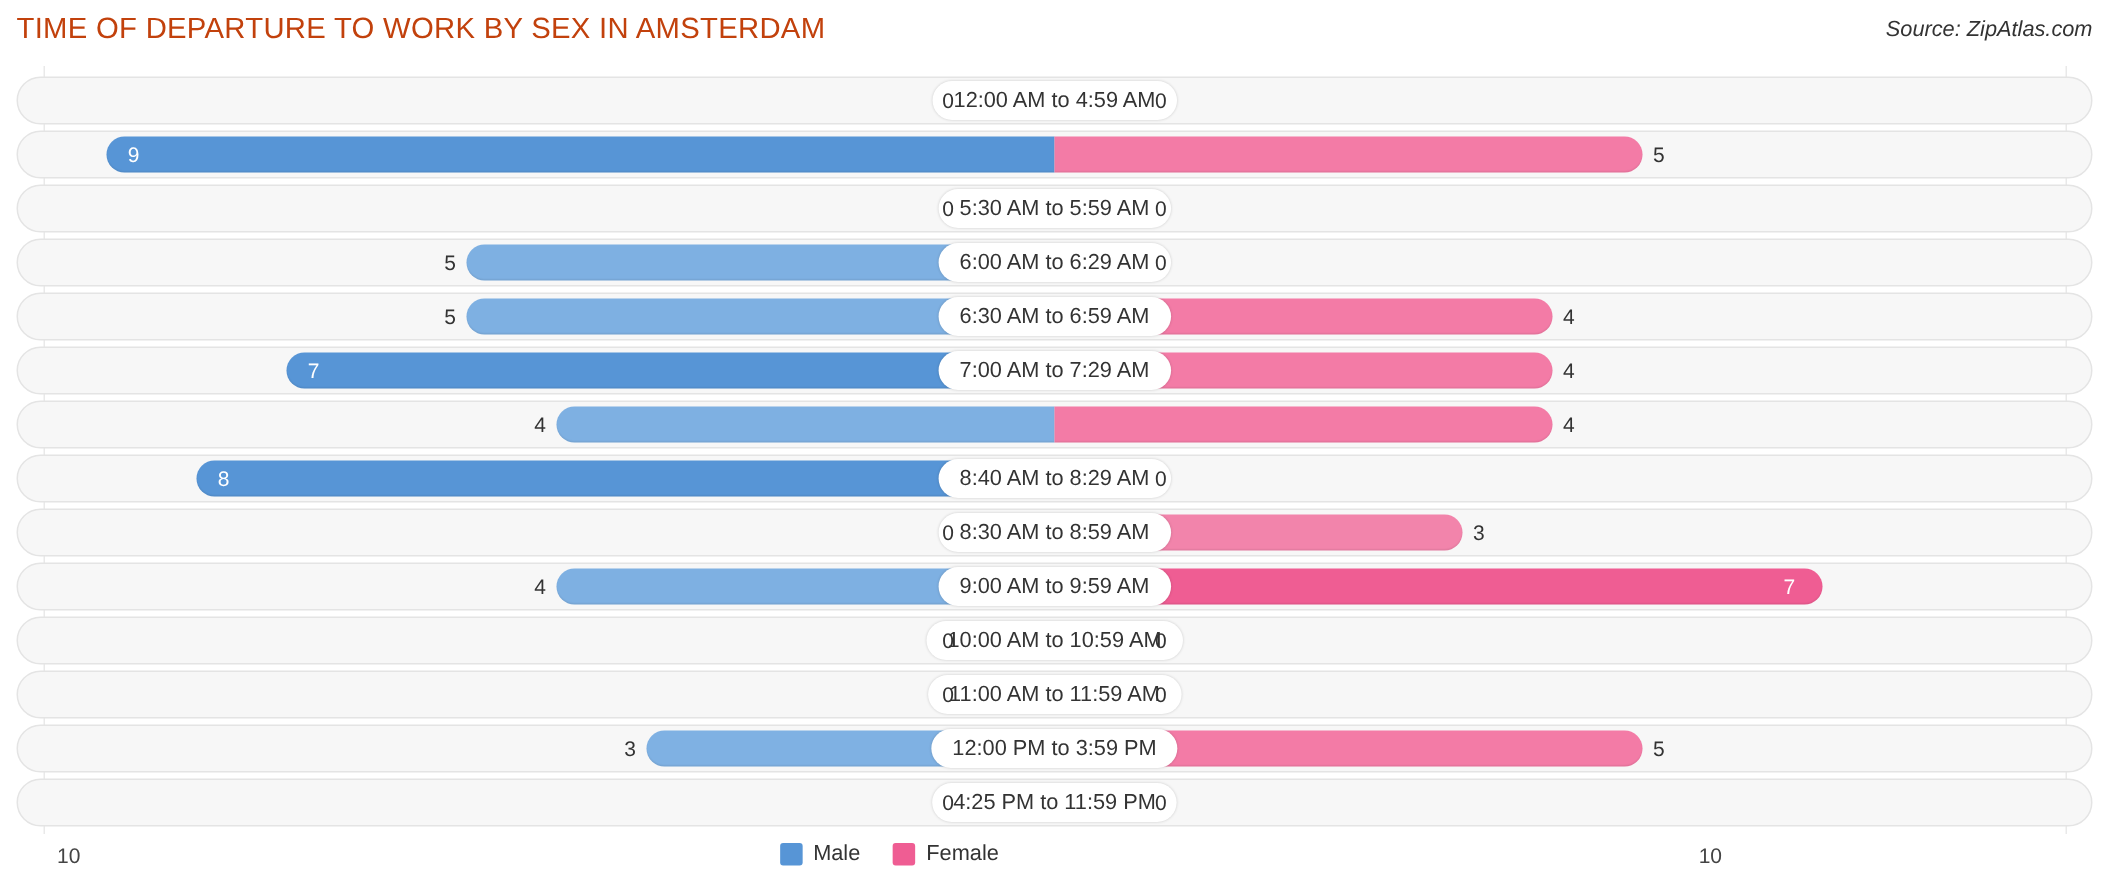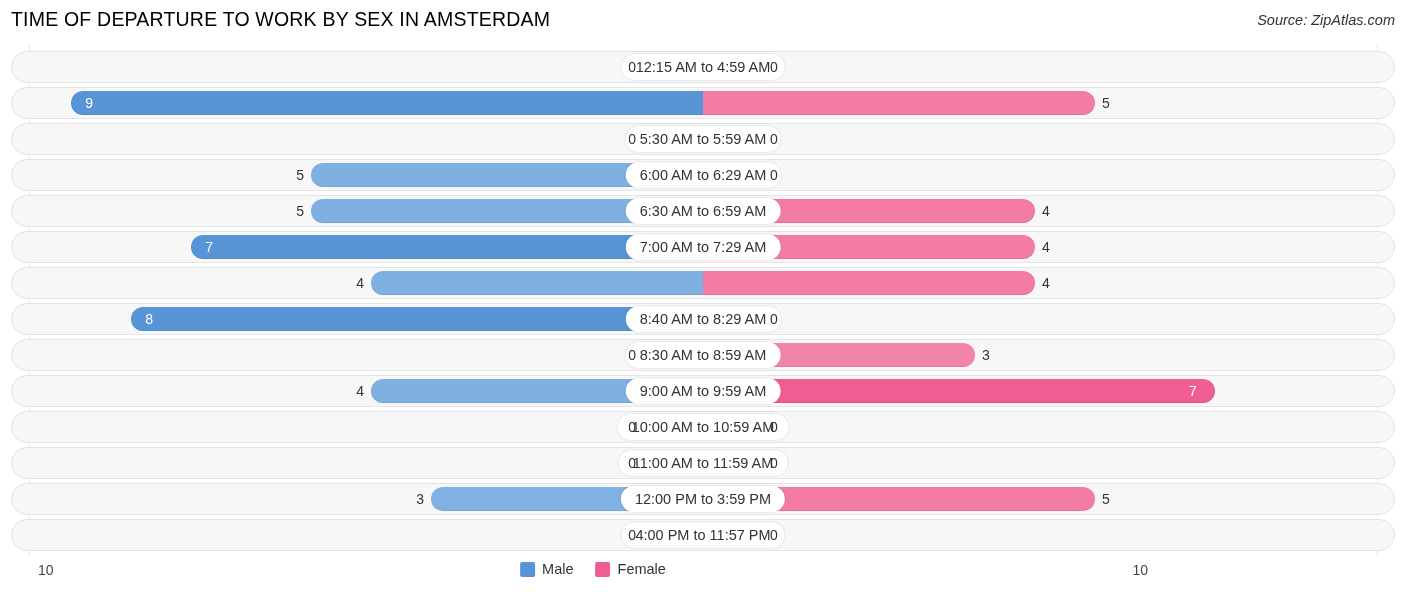--- a/index.html
+++ b/index.html
@@ -9,21 +9,21 @@
     font-family:"Liberation Sans", sans-serif;
     color:#3a3a3a;
     overflow:hidden;
   }
   .page{position:relative;width:1406px;height:594px;}
 
   
   .header{position:absolute;left:0;top:0;width:1406px;height:44px;}
   .title{
     position:absolute;left:11px;top:8px;
-    font-size:19.5px;letter-spacing:.2px;color:#000000;
+    font-size:19.5px;letter-spacing:.2px;color:#c2410c;
     white-space:nowrap;
   }
   .source{
     position:absolute;right:11px;top:12px;
     font-size:14.5px;font-style:italic;color:#333;
     white-space:nowrap;
   }
 
   
   .chart{position:absolute;left:11px;top:51px;width:1384px;height:505px;}
@@ -115,21 +115,21 @@
   <div class="guide l"></div>
   <div class="guide r"></div>
 
   <div class="chart" id="chart">
       <div class="row">
         <div class="row-inner">
           <div class="bar male zero rounded-full" style="width: 60px;"></div>
           <div class="val" style="right: calc(50% + 67px);">0</div>
           <div class="bar female zero rounded-full" style="width: 60px;"></div>
           <div class="val" style="left: calc(50% + 67px);">0</div>
-          <div class="center-label">12:15 AM to 4:59 AM</div>
+          <div class="center-label">12:00 AM to 4:59 AM</div>
         </div>
       </div>
       <div class="row">
         <div class="row-inner">
           <div class="bar male strong" style="width: 632px;"></div>
           <div class="val inside" style="right: calc(50% + 610px);">9</div>
           <div class="bar female mid" style="width: 392px;"></div>
           <div class="val" style="left: calc(50% + 399px);">5</div>
         </div>
       </div>
@@ -230,21 +230,21 @@
           <div class="val" style="left: calc(50% + 399px);">5</div>
           <div class="center-label">12:00 PM to 3:59 PM</div>
         </div>
       </div>
       <div class="row">
         <div class="row-inner">
           <div class="bar male zero rounded-full" style="width: 60px;"></div>
           <div class="val" style="right: calc(50% + 67px);">0</div>
           <div class="bar female zero rounded-full" style="width: 60px;"></div>
           <div class="val" style="left: calc(50% + 67px);">0</div>
-          <div class="center-label">4:00 PM to 11:57 PM</div>
+          <div class="center-label">4:25 PM to 11:59 PM</div>
         </div>
       </div>
     </div>
 
   <div class="footer">
     <div class="axis-left">10</div>
     <div class="legend">
       <div class="legend-item">
         <span class="swatch" id="sw-male" style="background: rgb(87, 149, 214);"></span>
         <span class="legend-label">Male</span>

